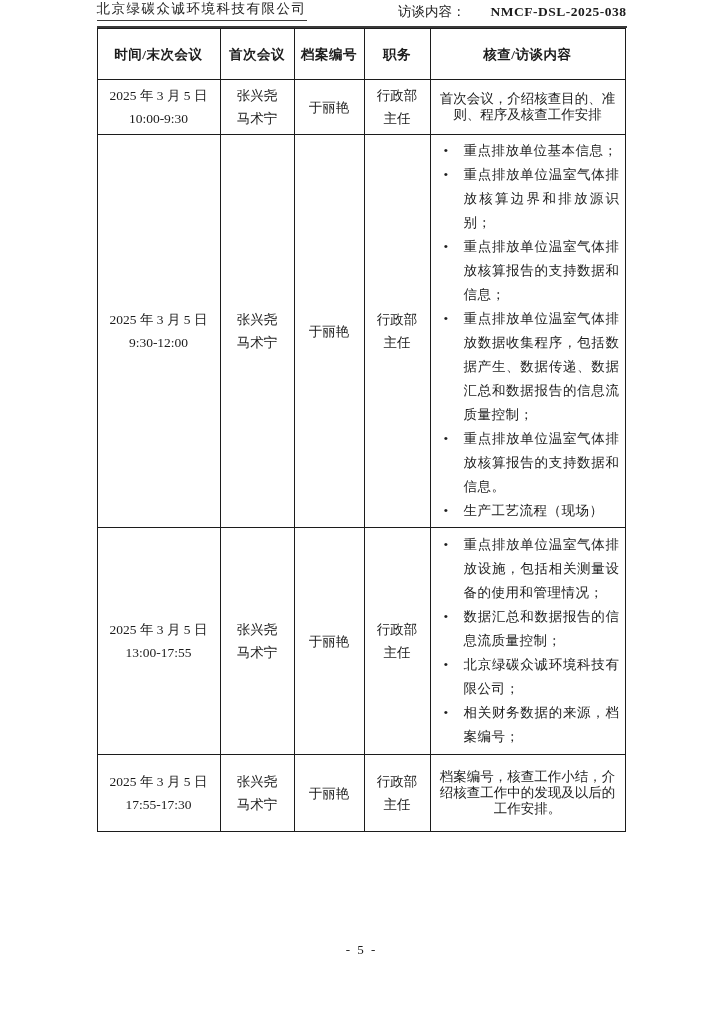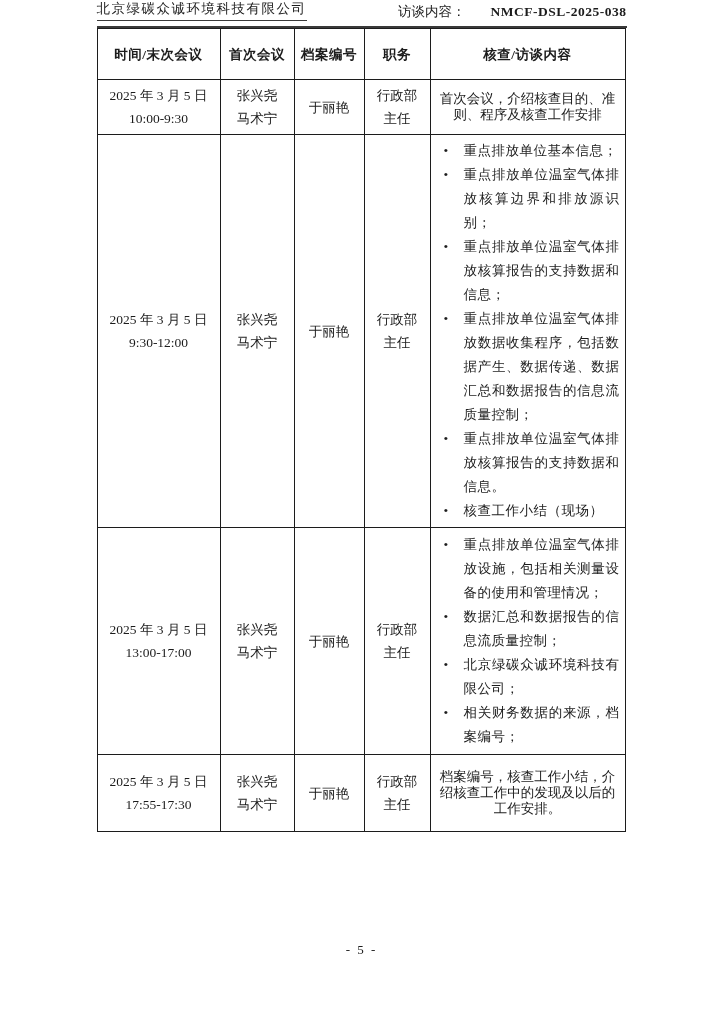--- a/index.html
+++ b/index.html
@@ -159,29 +159,29 @@
               <div class="bullet-item">
                 <span class="bullet-marker">•</span>
                 <span class="bullet-text">重点排放单位温室气体排放数据收集程序，包括数据产生、数据传递、数据汇总和数据报告的信息流质量控制；</span>
               </div>
               <div class="bullet-item">
                 <span class="bullet-marker">•</span>
                 <span class="bullet-text">重点排放单位温室气体排放核算报告的支持数据和信息。</span>
               </div>
               <div class="bullet-item">
                 <span class="bullet-marker">•</span>
-                <span class="bullet-text">核查工作小结（现场）</span>
+                <span class="bullet-text">生产工艺流程（现场）</span>
               </div>
             </div>
           </td>
         </tr>
         <tr class="row-2">
           <td class="c">
             <div>2025 年 3 月 5 日</div>
-            <div>13:00-17:00</div>
+            <div>13:00-17:55</div>
           </td>
           <td class="c">
             <div>张兴尧</div>
             <div>马术宁</div>
           </td>
           <td class="c">于丽艳</td>
           <td class="c">
             <div>行政部</div>
             <div>主任</div>
           </td>

